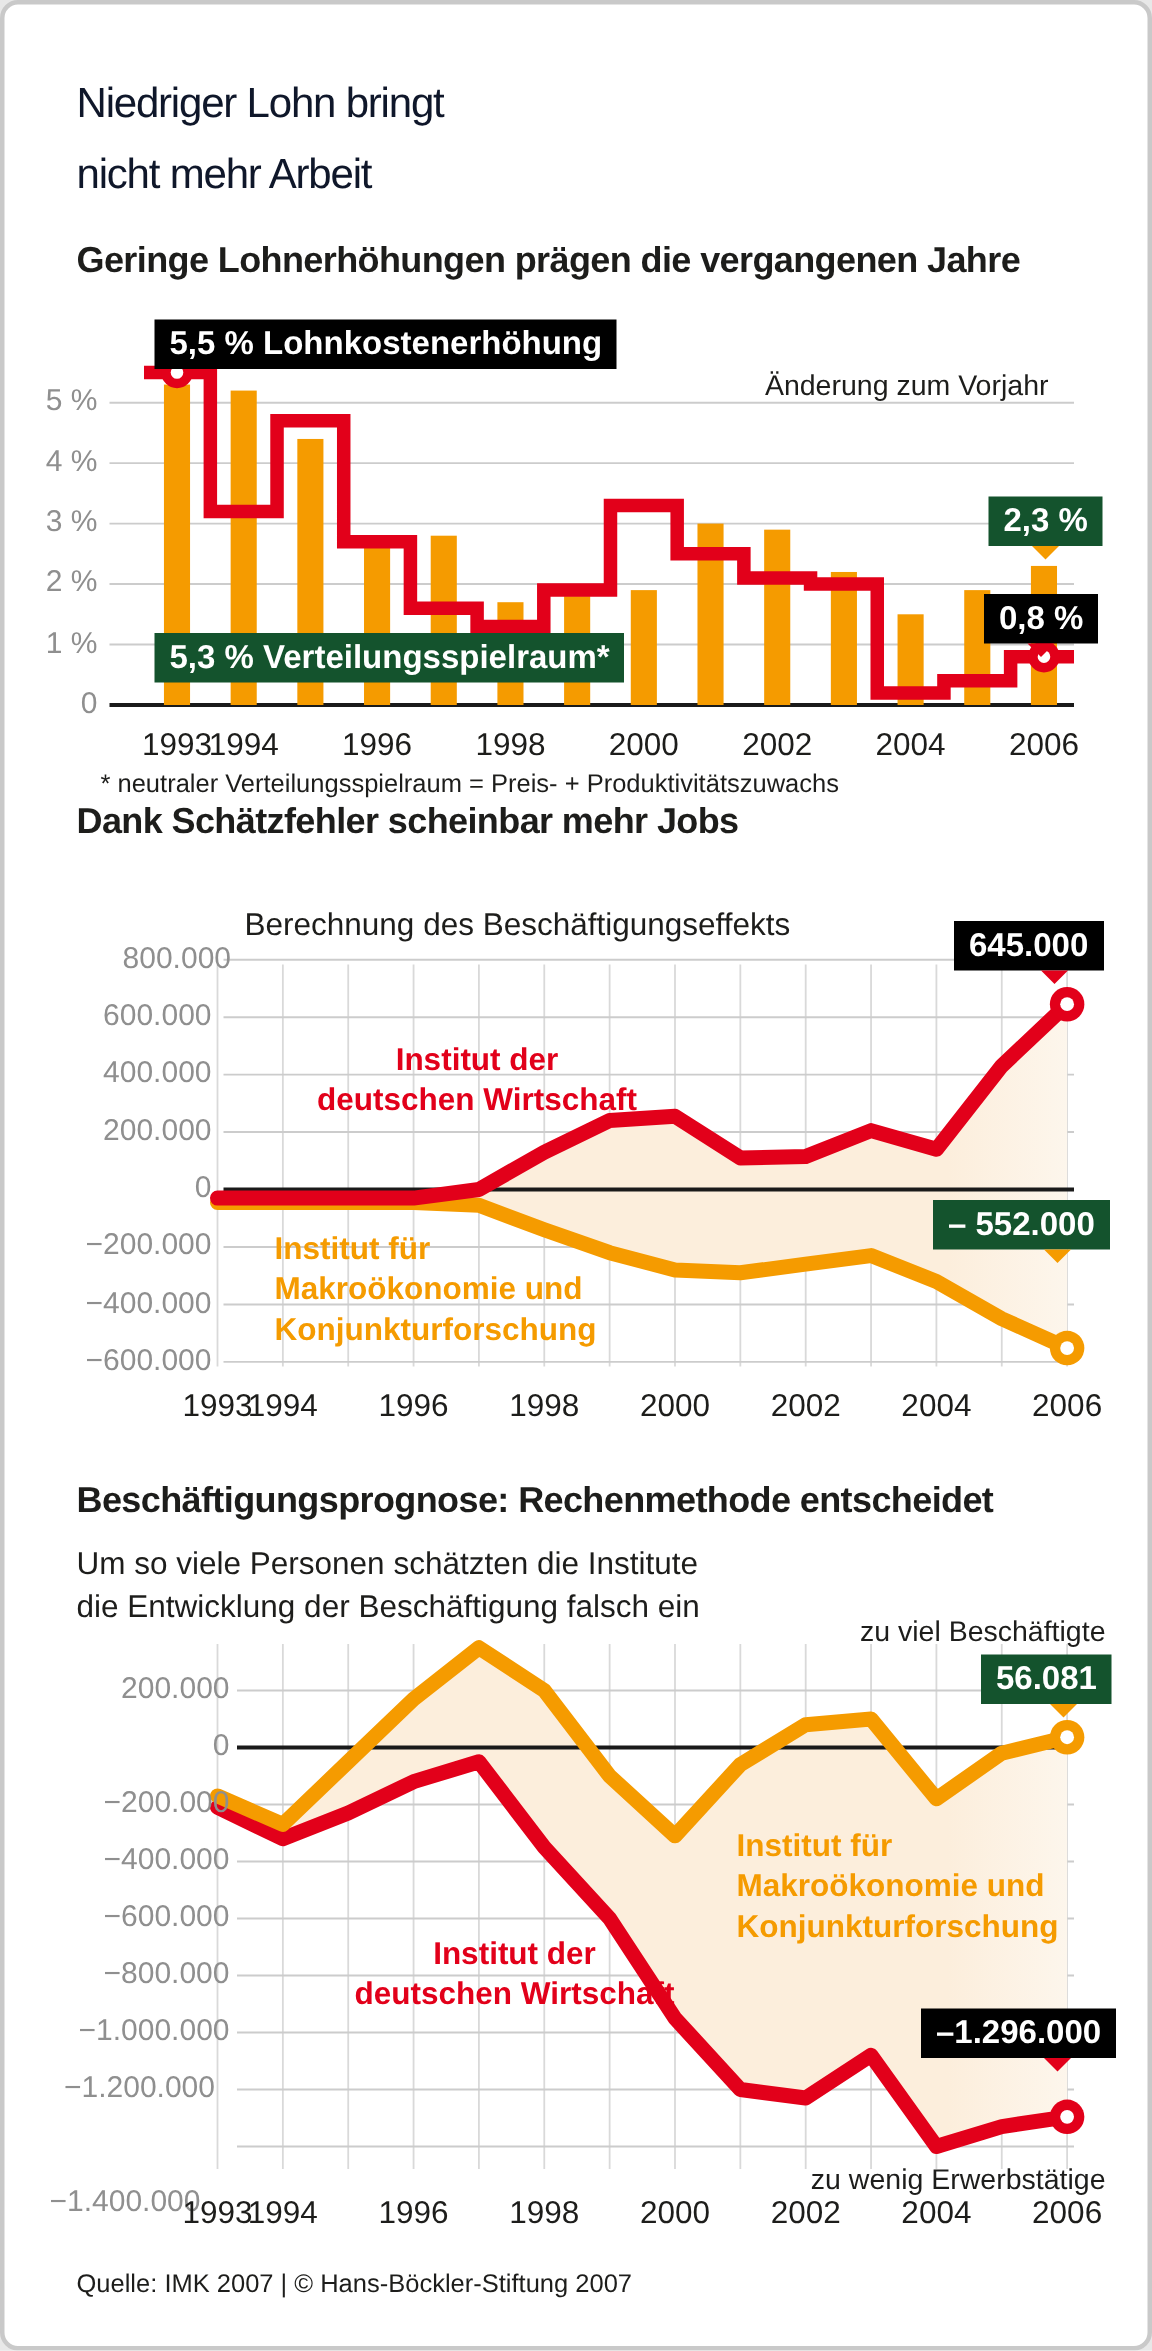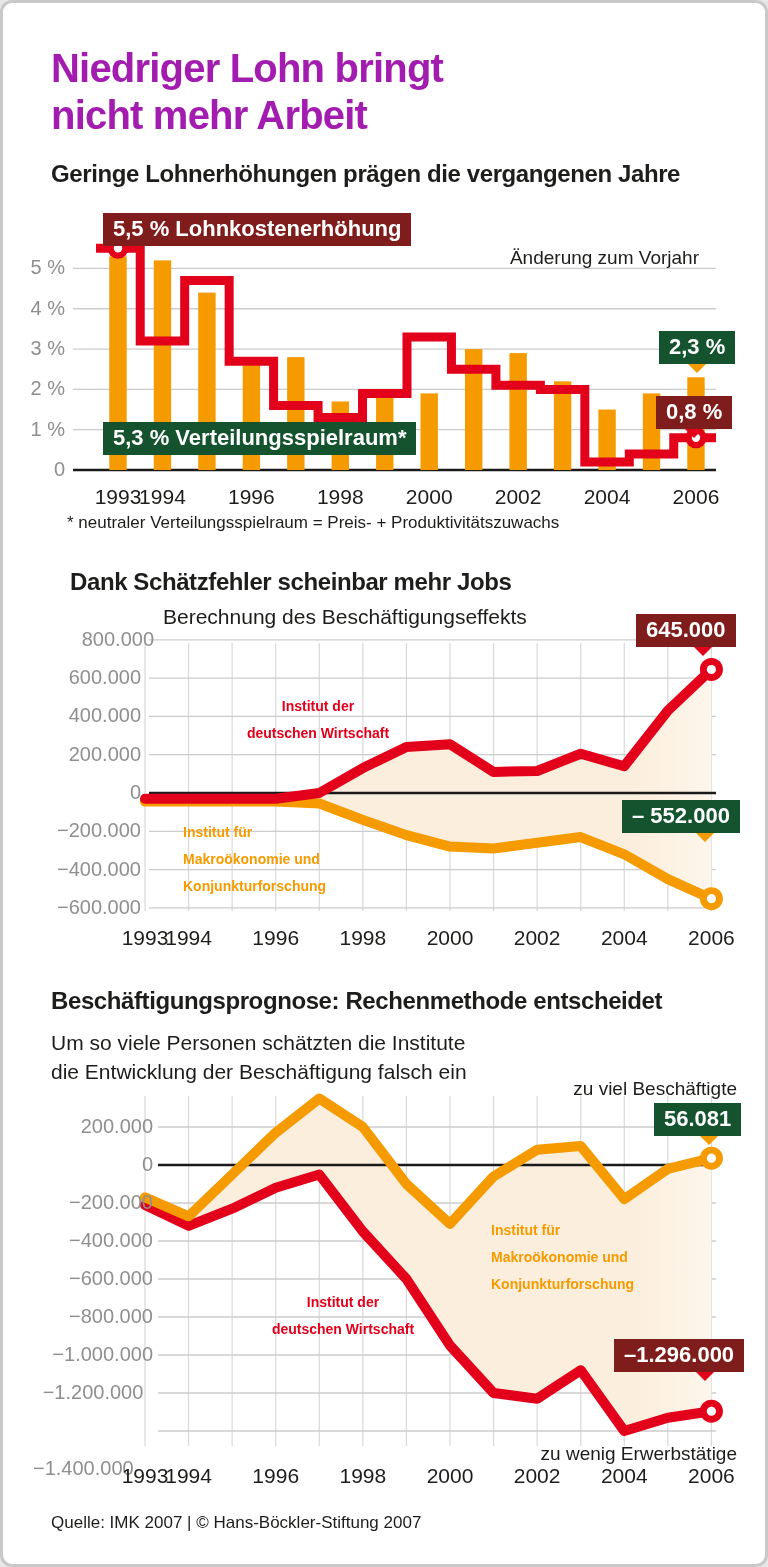--- a/index.html
+++ b/index.html
@@ -1,28 +1,28 @@
 <!DOCTYPE html>
 <html><head>
 <meta charset="utf-8">
 <style>
   html,body{margin:0;padding:0;background:#e8e8e8;font-family:"Liberation Sans",sans-serif;}
   #page{position:relative;width:768px;height:1567px;background:#fff;border:3px solid #c9c9c9;
         border-radius:12px;box-sizing:border-box;overflow:hidden;margin:0 auto;}
   .abs{position:absolute;}
-  .h1{font-size:40px;font-weight:bold;color:#a21caf;letter-spacing:-0.8px;line-height:47px;white-space:nowrap;}
+  .h1{font-size:28px;font-weight:normal;color:#0f172a;letter-spacing:-0.8px;line-height:47px;white-space:nowrap;}
   .h2{font-size:24px;font-weight:bold;color:#1d1d1b;letter-spacing:-0.4px;white-space:nowrap;}
   .note{font-size:19px;color:#1d1d1b;white-space:nowrap;}
   .ann{font-size:21px;line-height:29px;color:#1d1d1b;background:#fff;padding:0 4px;white-space:nowrap;}
   .small{font-size:17px;color:#1d1d1b;white-space:nowrap;}
-  .inst{font-weight:bold;font-size:14px;line-height:27px;white-space:nowrap;}
+  .inst{font-weight:bold;font-size:21px;line-height:27px;white-space:nowrap;}
   .inst.red{color:#E2001A;} .inst.orange{color:#F59B00;}
   .center{text-align:center;}
   .callout{position:absolute;color:#fff;font-weight:bold;font-size:22px;padding:3px 10px 4px;white-space:nowrap;}
-  .co-red{background:#7f1d1d;} .co-orange{background:#14532d;}
+  .co-red{background:#000000;} .co-orange{background:#14532d;}
   .tri::after{content:'';position:absolute;top:100%;border:9px solid transparent;margin-left:-9px;}
   .co-red.tri::after{border-top-color:#E2001A;}
   .co-orange.tri::after{border-top-color:#F59B00;}
   .p50::after{left:50%;} .p63::after{left:63%;} .p67::after{left:67%;} .p70::after{left:70%;}
   .genlab{position:absolute;white-space:nowrap;}
   svg{position:absolute;left:0;top:0;}
 </style>
 </head>
 <body>
 
@@ -132,21 +132,21 @@
   <div class="abs h1" style="left:48px;top:89px;">nicht mehr Arbeit</div>
 
   <div class="abs h2" style="left:48px;top:157px;">Geringe Lohnerhöhungen prägen die vergangenen Jahre</div>
   <div class="callout co-red" style="left:100px;top:210px;">5,5 % Lohnkostenerhöhung</div>
   <div class="abs note" style="right:66px;top:244px;">Änderung zum Vorjahr</div>
   <div class="callout co-orange" style="left:100px;top:419px;">5,3 % Verteilungsspielraum*</div>
   <div class="callout co-orange tri p50" style="left:656px;top:328px;">2,3 %</div>
   <div class="callout co-red tri p50" style="left:653px;top:393px;">0,8 %</div>
   <div class="abs small" style="left:64px;top:510px;">* neutraler Verteilungsspielraum = Preis- + Produktivitätszuwachs</div>
 
-  <div class="abs h2" style="left:48px;top:565px;margin-left:19px;">Dank Schätzfehler scheinbar mehr Jobs</div>
+  <div class="abs h2" style="left:48px;top:531px;">Dank Schätzfehler scheinbar mehr Jobs</div>
   <div class="abs ann" style="left:156px;top:599px;">Berechnung des Beschäftigungseffekts</div>
   <div class="callout co-red tri p67" style="left:633px;top:611px;">645.000</div>
   <div class="abs inst red center" style="left:165px;top:690px;width:300px;">
     <div>Institut der</div>
     <div>deutschen Wirtschaft</div>
   </div>
   <div class="abs inst orange" style="left:180px;top:816px;">
     <div>Institut für</div>
     <div>Makroökonomie und</div>
     <div>Konjunkturforschung</div>

